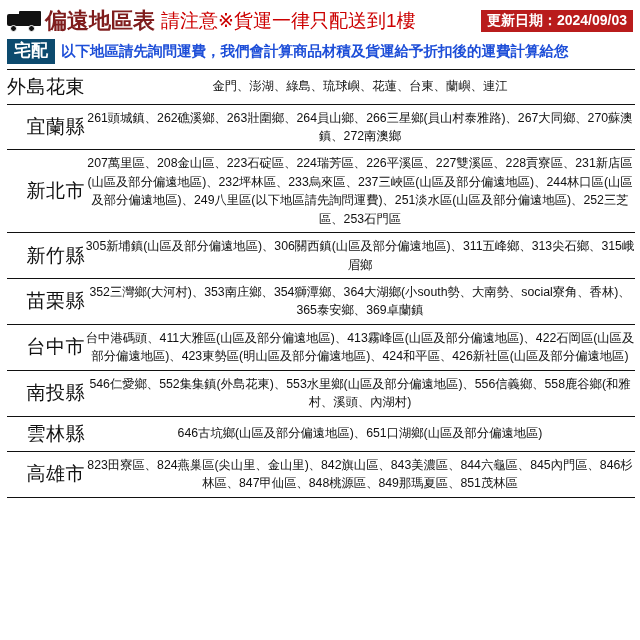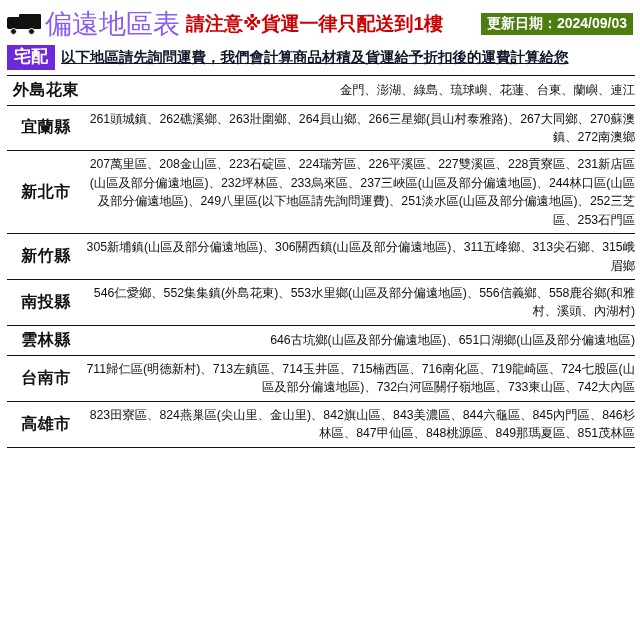--- a/index.html
+++ b/index.html
@@ -41,99 +41,98 @@
   }
   .truck-icon .w1, .truck-icon .w2 {
     position: absolute; bottom: 0;
     width: 7px; height: 7px; border-radius: 50%;
     background: #111; border: 1px solid #fff;
   }
   .truck-icon .w1 { left: 3px; }
   .truck-icon .w2 { left: 21px; }
 
   .title-main {
-    font-size: 27px;
-    font-weight: normal;
-    color: #8b5cf6;
+    font-size: 22px;
+    font-weight: bold;
+    color: #7f1d1d;
     letter-spacing: 0px;
     white-space: nowrap;
   }
   .title-note {
     font-size: 19px;
-    font-weight: bold;
+    font-weight: normal;
     color: #cc0000;
     white-space: nowrap;
     margin-left: 2px;
   }
   .date-badge {
     margin-left: auto;
-    background: #4d7c0f;
+    background: #b91c1c;
     color: #ffffff;
     font-size: 14px;
     font-weight: bold;
     padding: 3px 6px 4px 6px;
     white-space: nowrap;
     line-height: 1.1;
   }
 
   
   .sub-row {
     display: flex;
     align-items: center;
     padding: 0 6px 5px 6px;
     gap: 6px;
   }
   .tag-black {
-    background: #6d28d9;
+    background: #0c4a6e;
     color: #ffffff;
     font-size: 17px;
     font-weight: bold;
     padding: 2px 7px 3px 7px;
     white-space: nowrap;
     line-height: 1.15;
   }
   .sub-text {
     font-size: 14.5px;
     font-weight: bold;
-    color: #0f172a;
+    color: #1d4ed8;
     white-space: nowrap;
-    text-decoration: underline;
   }
 
   
   table.zones {
     width: 628px;
     margin: 0 6px;
     border-collapse: collapse;
     table-layout: fixed;
   }
   table.zones tr { vertical-align: middle; }
   table.zones td {
     border-top: 1px solid #111;
     padding: 4px 0;
   }
   table.zones tr:last-child td { border-bottom: 1px solid #111; }
 
   td.zone-name {
     width: 78px;
-    text-align: center;
-    font-size: 16px;
-    font-weight: bold;
+    text-align: right;
+    font-size: 19px;
+    font-weight: normal;
     color: #111;
     white-space: nowrap;
     letter-spacing: 0.5px;
     padding-right: 2px;
   }
   td.zone-body {
     font-size: 12.3px;
     color: #111;
     line-height: 1.5;
     padding-left: 4px;
     padding-right: 2px;
-    text-align: right;
+    text-align: center;
   }
 </style>
 </head>
 <body>
 
 <div id="page">
 
   <div class="header-row">
     <div class="truck-icon">
       <div class="cab"></div>
@@ -163,30 +162,34 @@
       </tr>
       <tr>
         <td class="zone-name">新北市</td>
         <td class="zone-body">207萬里區、208金山區、223石碇區、224瑞芳區、226平溪區、227雙溪區、228貢寮區、231新店區(山區及部分偏遠地區)、232坪林區、233烏來區、237三峽區(山區及部分偏遠地區)、244林口區(山區及部分偏遠地區)、249八里區(以下地區請先詢問運費)、251淡水區(山區及部分偏遠地區)、252三芝區、253石門區</td>
       </tr>
       <tr>
         <td class="zone-name">新竹縣</td>
         <td class="zone-body">305新埔鎮(山區及部分偏遠地區)、306關西鎮(山區及部分偏遠地區)、311五峰鄉、313尖石鄉、315峨眉鄉</td>
       </tr>
       <tr>
+        <td class="zone-name">苗栗縣</td>
+        <td class="zone-body">352三灣鄉(大河村)、353南庄鄉、354獅潭鄉、364大湖鄉(小south勢、大南勢、social寮角、香林)、365泰安鄉、369卓蘭鎮</td>
+      </tr>
+      <tr>
+        <td class="zone-name">台中市</td>
+        <td class="zone-body">台中港碼頭、411大雅區(山區及部分偏遠地區)、413霧峰區(山區及部分偏遠地區)、422石岡區(山區及部分偏遠地區)、423東勢區(明山區及部分偏遠地區)、424和平區、426新社區(山區及部分偏遠地區)</td>
+      </tr>
+      <tr>
         <td class="zone-name">南投縣</td>
         <td class="zone-body">546仁愛鄉、552集集鎮(外島花東)、553水里鄉(山區及部分偏遠地區)、556信義鄉、558鹿谷鄉(和雅村、溪頭、內湖村)</td>
       </tr>
       <tr>
         <td class="zone-name">雲林縣</td>
         <td class="zone-body">646古坑鄉(山區及部分偏遠地區)、651口湖鄉(山區及部分偏遠地區)</td>
-      </tr>
-      <tr>
-        <td class="zone-name">台南市</td>
-        <td class="zone-body">711歸仁區(明德新村)、713左鎮區、714玉井區、715楠西區、716南化區、719龍崎區、724七股區(山區及部分偏遠地區)、732白河區關仔嶺地區、733東山區、742大內區</td>
       </tr>
       <tr>
         <td class="zone-name">高雄市</td>
         <td class="zone-body">823田寮區、824燕巢區(尖山里、金山里)、842旗山區、843美濃區、844六龜區、845內門區、846杉林區、847甲仙區、848桃源區、849那瑪夏區、851茂林區</td>
       </tr>
 
     </tbody>
   </table>
 
 </div>

